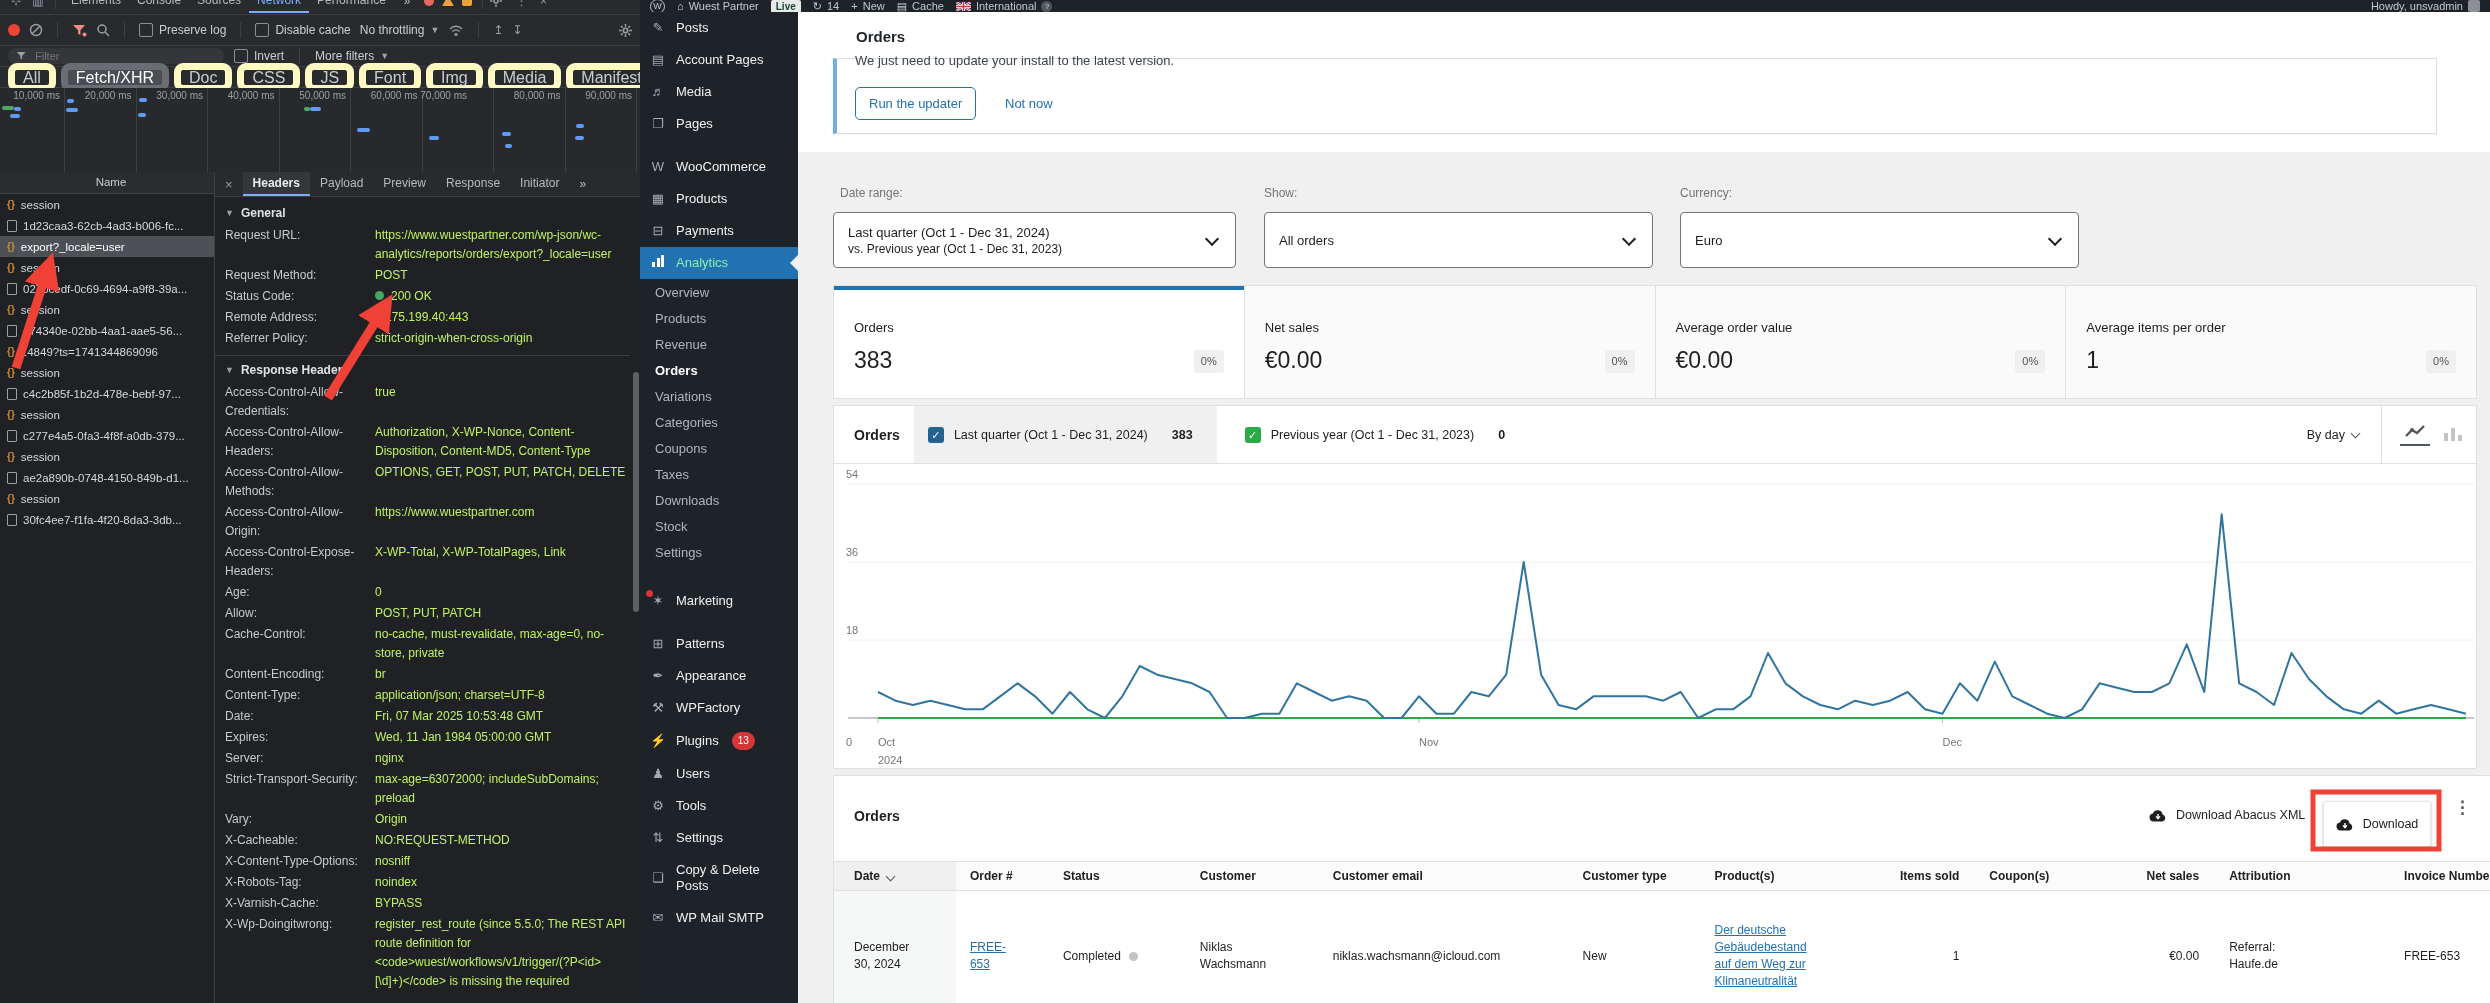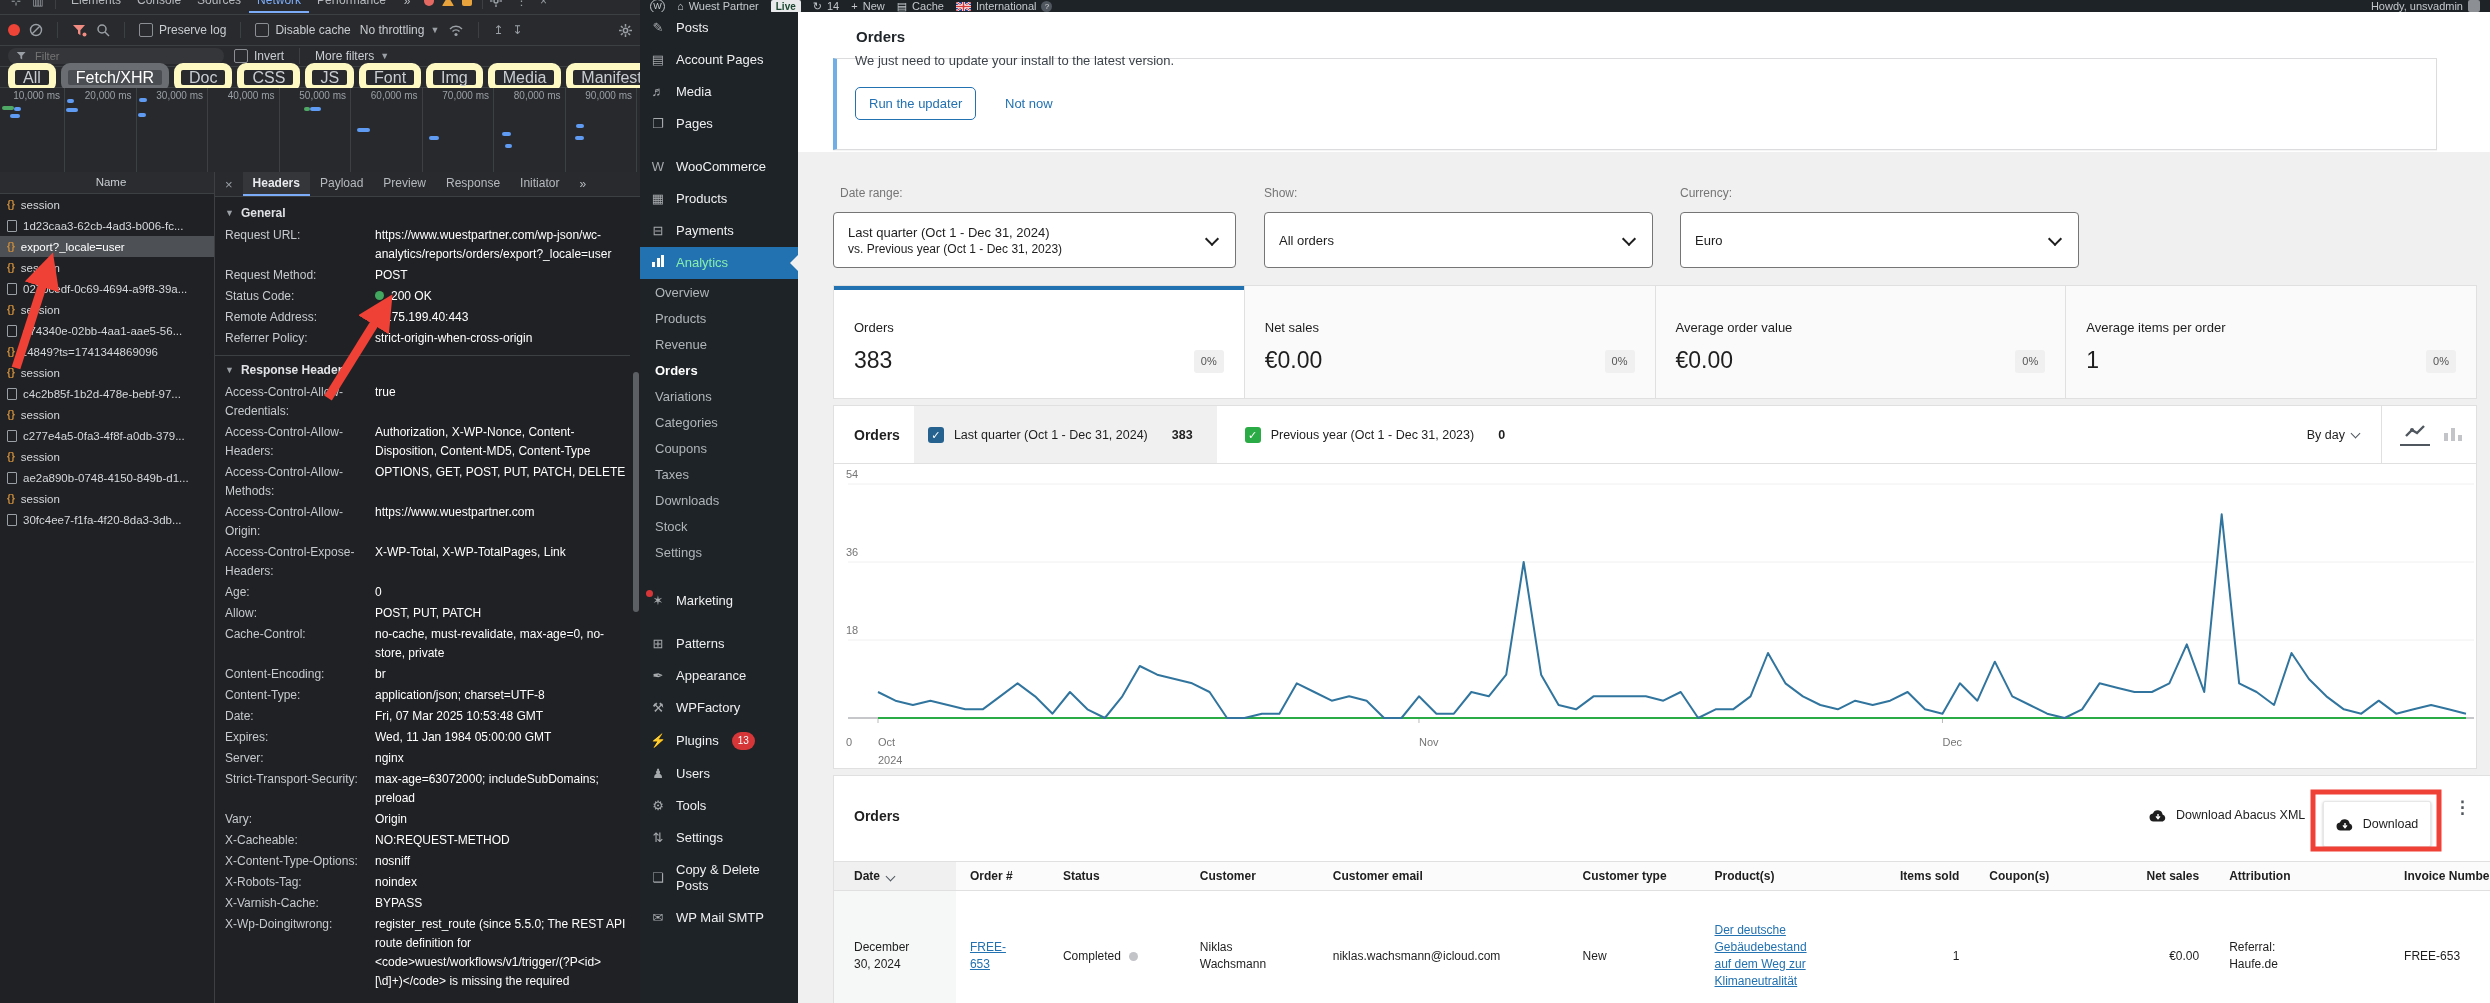--- a/index.html
+++ b/index.html
@@ -43,21 +43,21 @@
   .dt-dtabs{height:24px;display:flex;align-items:center;background:#292a2d;border-bottom:1px solid #3c4043;font-size:12px;color:#b6babf;}
   .dtab{padding:4px 10px;white-space:nowrap;}
   .dtab.active{color:#e8eaed;background:#35363a;border-bottom:2px solid #7cacf8;font-weight:600;}
   .dt-x{padding:0 10px;color:#9aa0a6;font-size:13px;}
   .dt-kv{position:absolute;top:25px;left:0;right:10px;bottom:0;padding:4px 0 0 10px;overflow:hidden;}
   .sect-h{display:flex;align-items:center;gap:7px;font-weight:700;color:#dfe1e5;font-size:12px;margin:5px 0 6px 0;}
   .sect-h .tri{color:#9aa0a6;font-size:9px;}
   .sect-sep{border-top:1px solid #3c4043;margin:7px 0 7px -10px;}
   .kvrow{display:flex;font-size:12px;line-height:19px;margin-bottom:2px;}
   .kvl{width:150px;flex:none;color:#c6cace;}
-  .kvv{width:252px;color:#ffffff;overflow-wrap:anywhere;}
+  .kvv{width:252px;color:#bef264;overflow-wrap:anywhere;}
   .gdot{display:inline-block;width:9px;height:9px;border-radius:50%;background:#43a85f;margin-right:7px;}
   .dt-scroll{position:absolute;right:1px;top:200px;width:6px;height:240px;background:#5c5f64;border-radius:3px;}
   
   #adminbar{position:absolute;left:640px;top:0;width:1850px;height:12px;background:#1d2327;color:#c5c9cd;
             font-size:11px;overflow:hidden;display:flex;align-items:center;gap:12px;padding:0 10px;box-sizing:border-box;}
   .ab-item{display:flex;align-items:center;gap:5px;white-space:nowrap;}
   .wplogo{width:13px;height:13px;border:1.5px solid #c5c9cd;border-radius:50%;font-size:9px;line-height:13px;text-align:center;color:#c5c9cd;}
   .livebadge{background:#e7e9ea;color:#1a4731;font-weight:700;border-radius:2px;padding:0 5px;font-size:10px;line-height:13px;}
   .ab-badge{width:11px;height:11px;border-radius:50%;background:#50575e;color:#dcdcde;font-size:8px;line-height:11px;text-align:center;}
   .avatar{width:12px;height:12px;background:#8c8f94;border-radius:2px;}
@@ -73,21 +73,21 @@
   .sb-subitem.current{color:#fff;font-weight:700;}
   .sb-badge{background:#d63638;color:#fff;border-radius:9px;font-size:10px;padding:1px 6px;margin-left:4px;}
   .sb-dot{position:absolute;left:-3px;top:-3px;width:7px;height:7px;border-radius:50%;background:#d63638;}
   .minibars{display:inline-flex;align-items:flex-end;gap:1.5px;height:12px;}
   .minibars i{width:3px;background:#a7aaad;display:block;}
   .sb-item.active .minibars i{background:#fff;}
   
   #content{position:absolute;left:798px;top:12px;right:0;bottom:0;background:#f0f0f1;overflow:hidden;}
   .topband{position:absolute;left:0;right:0;top:0;height:140px;background:#fff;}
   .page-title{position:absolute;left:58px;top:16px;font-size:15px;font-weight:600;color:#1d2327;}
-  .notice{position:absolute;left:35px;width:1604px;top:46px;height:92px;background:#fff;border:1px solid #dcdcde;
+  .notice{position:absolute;left:35px;width:1604px;top:46px;height:76px;background:#fff;border:1px solid #dcdcde;
           border-left:4px solid #72aee6;box-shadow:0 1px 1px rgba(0,0,0,.04);box-sizing:border-box;}
   .notice-msg{position:absolute;left:18px;top:-6px;color:#3c434a;font-size:13px;}
   .btn-outline{position:absolute;left:18px;top:28px;border:1px solid #2271b1;color:#2271b1;background:#fff;
                border-radius:5px;padding:8px 13px;font-size:13px;}
   .link-blue{color:#2271b1;font-size:13px;}
   .notice .link-blue{position:absolute;left:168px;top:37px;}
   .flabel{position:absolute;font-size:12px;color:#757575;}
   .fbox{position:absolute;top:200px;height:56px;background:#fff;border:1px solid #757575;border-radius:4px;
         box-sizing:border-box;display:flex;flex-direction:column;justify-content:center;padding-left:14px;}
   .fbox .v1{font-size:13px;color:#1e1e1e;}
@@ -277,21 +277,21 @@
         <div class="ov-lab" style="left: 135.5px;">20,000 ms</div>
         <div class="ov-grid" style="left: 207px;"></div>
         <div class="ov-lab" style="left: 207px;">30,000 ms</div>
         <div class="ov-grid" style="left: 278.5px;"></div>
         <div class="ov-lab" style="left: 278.5px;">40,000 ms</div>
         <div class="ov-grid" style="left: 350px;"></div>
         <div class="ov-lab" style="left: 350px;">50,000 ms</div>
         <div class="ov-grid" style="left: 421.5px;"></div>
         <div class="ov-lab" style="left: 421.5px;">60,000 ms</div>
         <div class="ov-grid" style="left: 493px;"></div>
-        <div class="ov-lab" style="left: 493px;">70,000 ms</div>
+        <div class="ov-lab" style="left: 471px;">70,000 ms</div>
         <div class="ov-grid" style="left: 564.5px;"></div>
         <div class="ov-lab" style="left: 564.5px;">80,000 ms</div>
         <div class="ov-grid" style="left: 636px;"></div>
         <div class="ov-lab" style="left: 636px;">90,000 ms</div>
         <div class="ov-bar" style="left: 2px; top: 18px; width: 12px; background: rgb(79, 168, 101);"></div>
         <div class="ov-bar" style="left: 14px; top: 19px; width: 7px; background: rgb(95, 155, 243);"></div>
         <div class="ov-bar" style="left: 10px; top: 26px; width: 10px; background: rgb(95, 155, 243);"></div>
         <div class="ov-bar" style="left: 67px; top: 11px; width: 7px; background: rgb(95, 155, 243);"></div>
         <div class="ov-bar" style="left: 66px; top: 20px; width: 12px; background: rgb(95, 155, 243);"></div>
         <div class="ov-bar" style="left: 139px; top: 10px; width: 8px; background: rgb(95, 155, 243);"></div>

